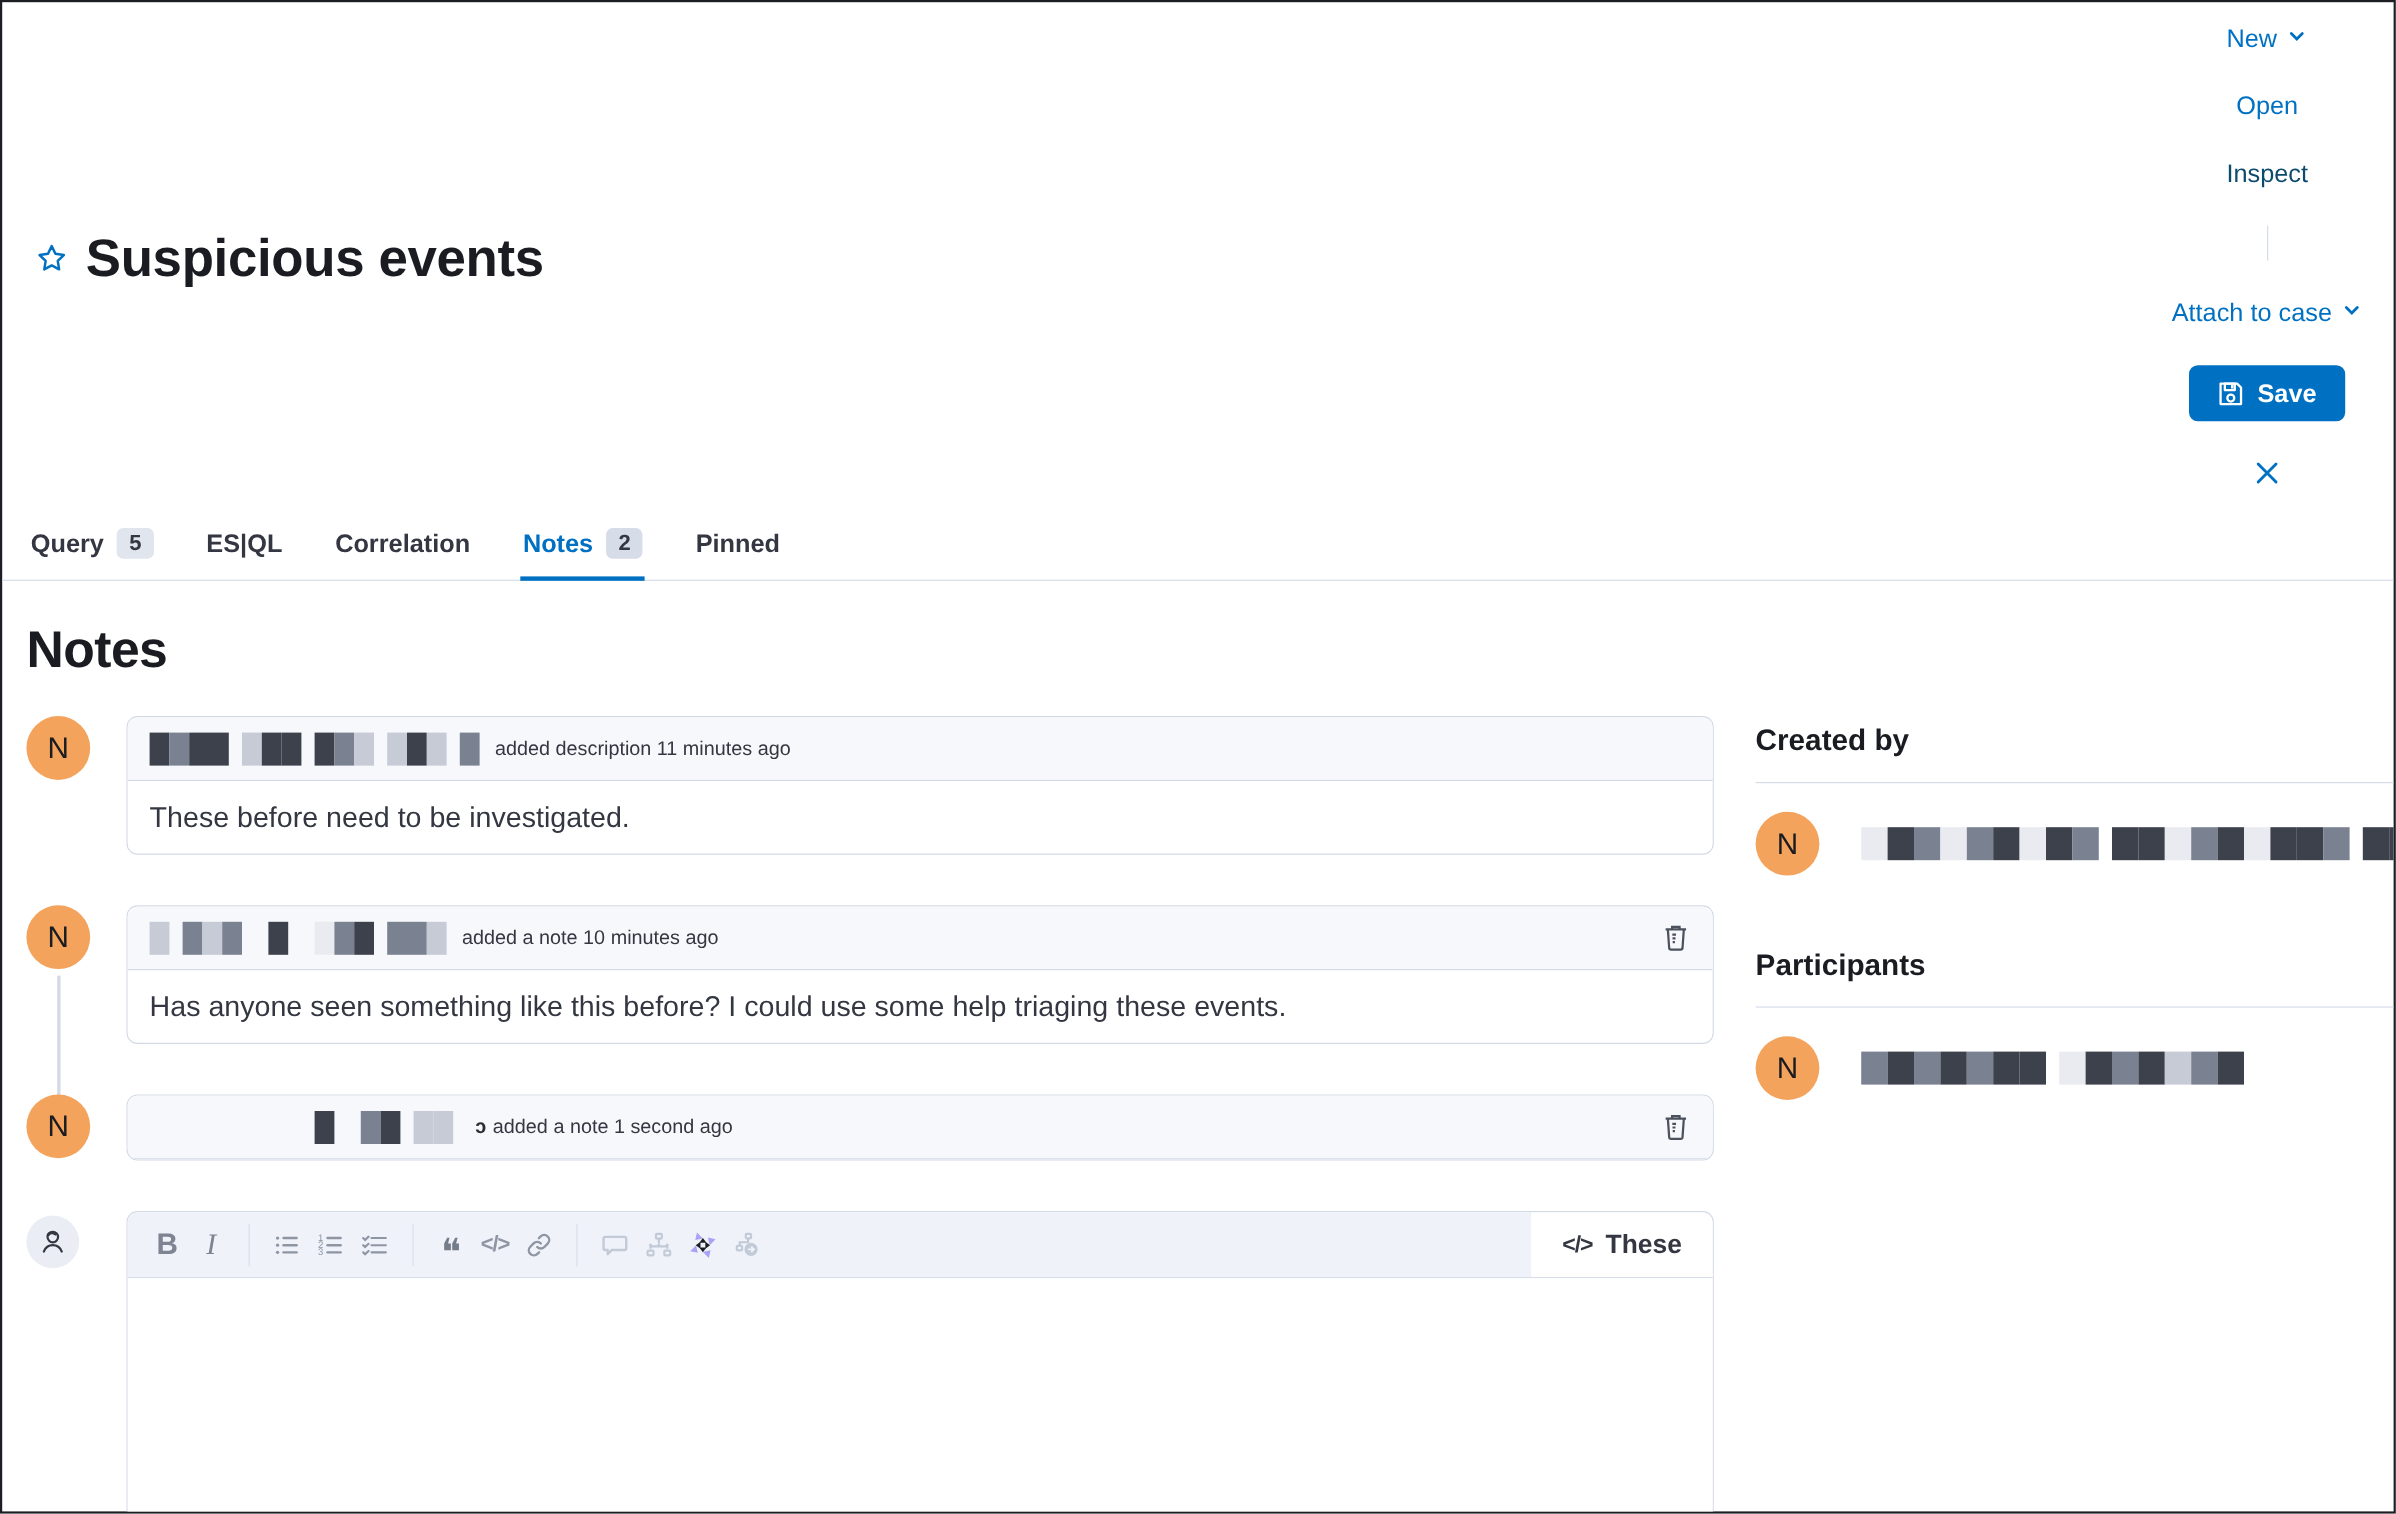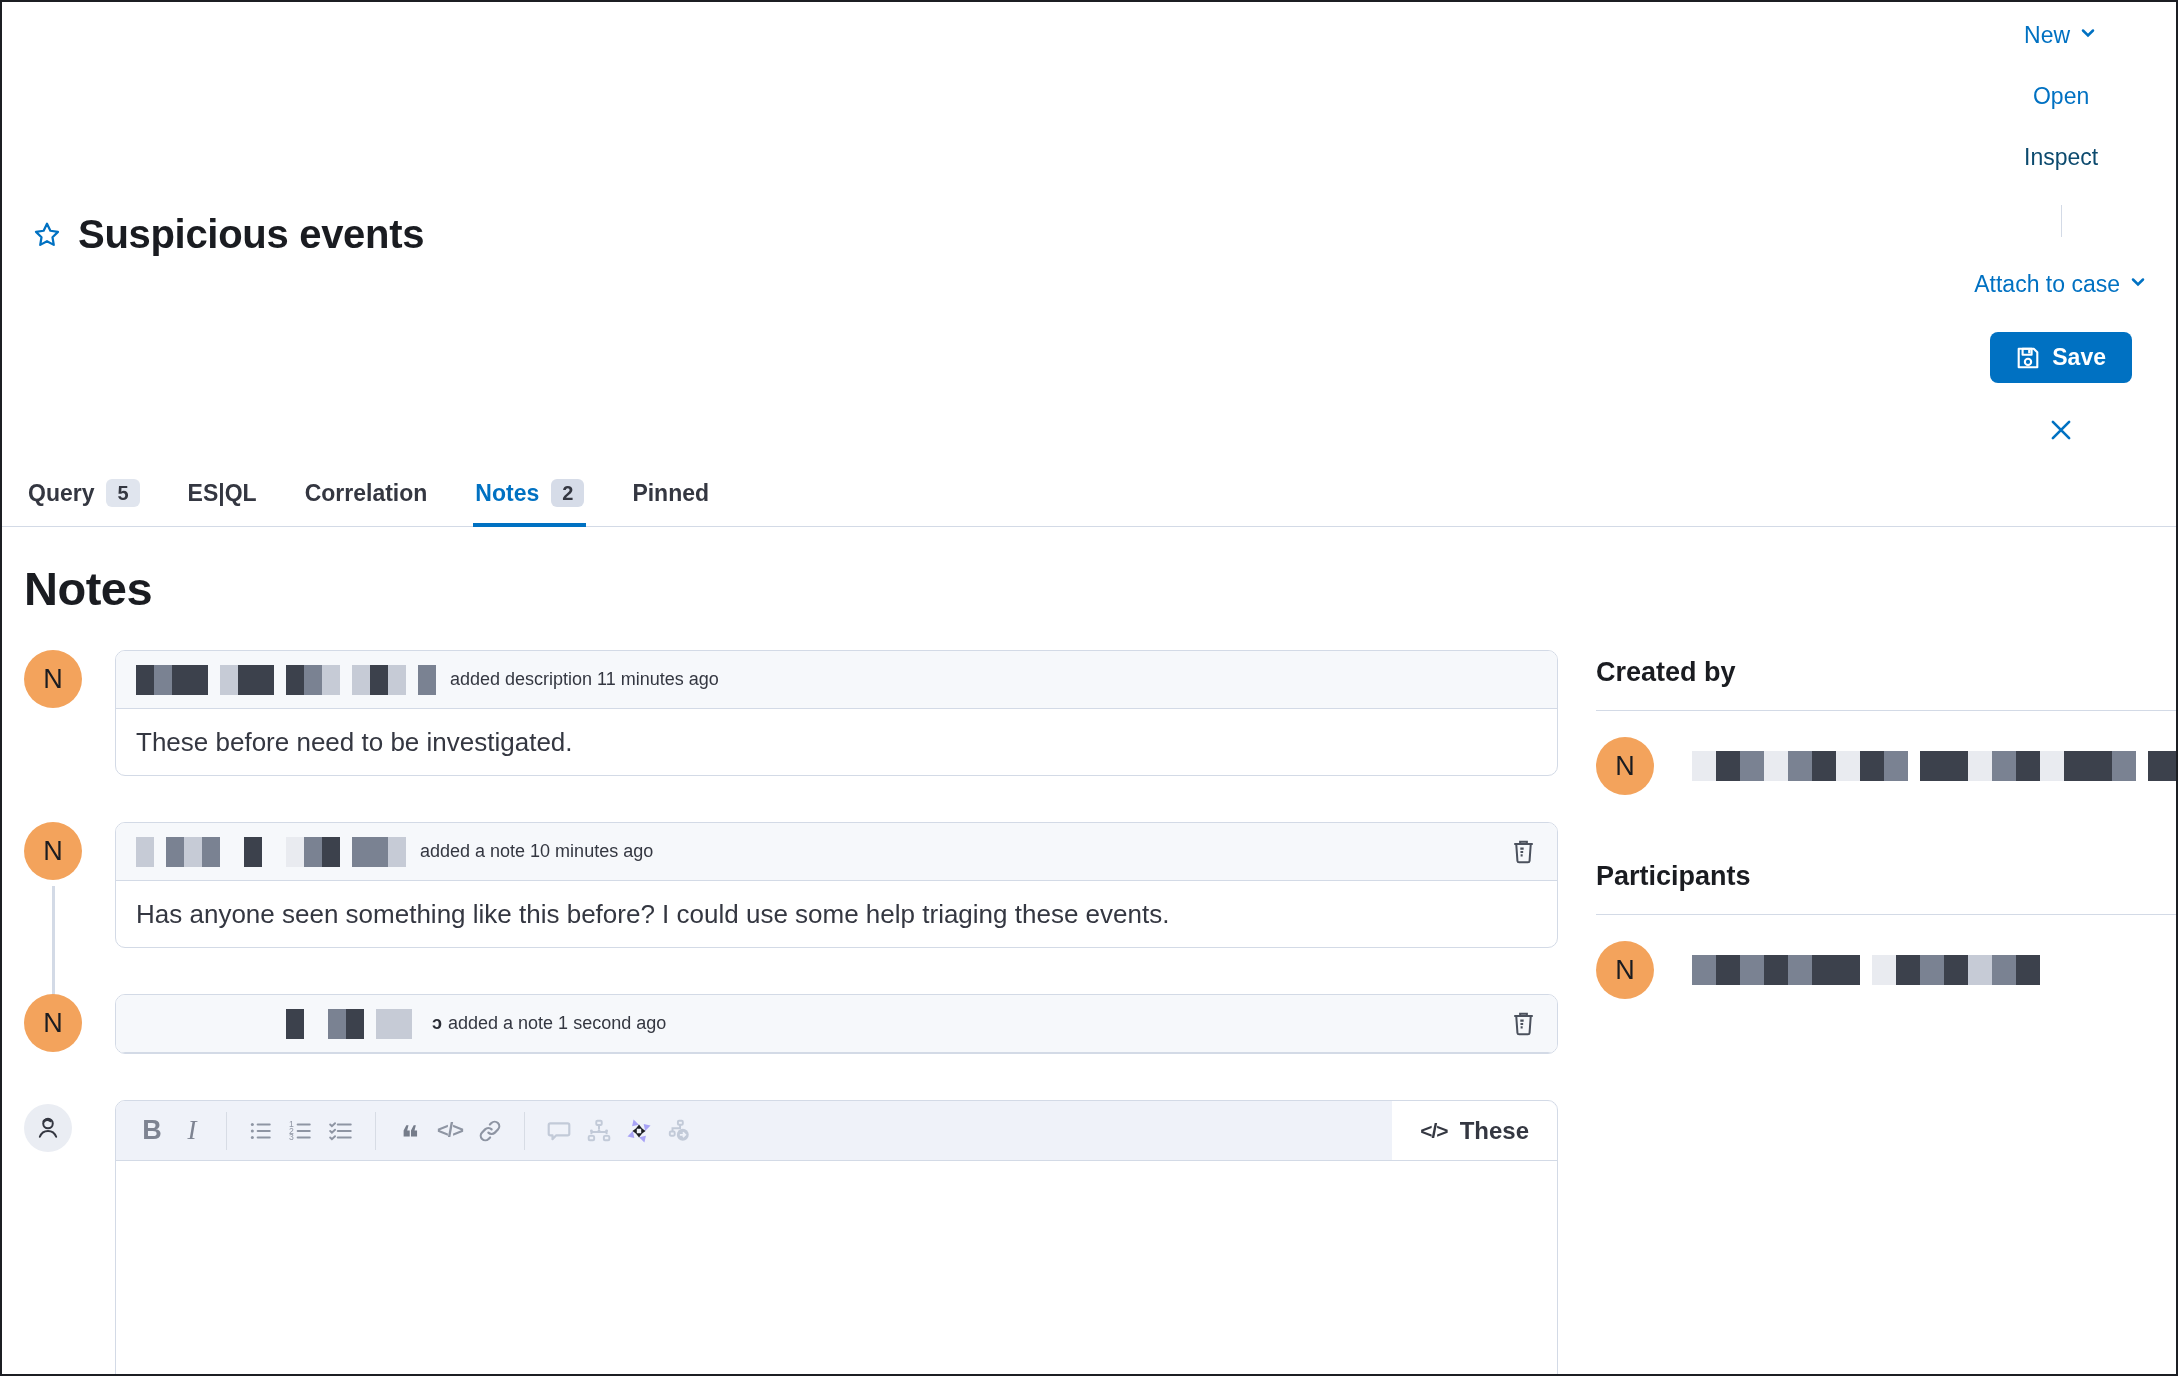--- a/index.html
+++ b/index.html
@@ -13,21 +13,21 @@
     position:relative;
   }
   
   .top-bar {
     display:flex; align-items:center;
     padding:20px 28px 10px 30px;
   }
   .title-wrap { display:flex; align-items:center; gap:16px; }
   .star-btn { width:30px; height:30px; color:#0071C2; cursor:pointer; }
   .star-btn svg { width:30px; height:30px; }
-  .page-title { font-size:40px; font-weight:700; color:#1a1c21; letter-spacing:-0.3px; }
+  .page-title { font-size:48px; font-weight:700; color:#1a1c21; letter-spacing:-0.3px; }
   .top-actions { margin-left:auto; display:flex; align-items:center; gap:34px;flex-direction:column; }
   .link-btn {
     display:flex; align-items:center; gap:8px;
     color:#0071C2; font-size:23px; font-weight:500; cursor:pointer; white-space:nowrap;
   }
   .link-btn.disabled { color:#0c4a6e; cursor:default; }
   .chev svg { width:20px; height:20px; }
   .v-div { width:1px; height:32px; background:#D3DAE6; }
   .save-btn {
     display:flex; align-items:center; gap:12px;

